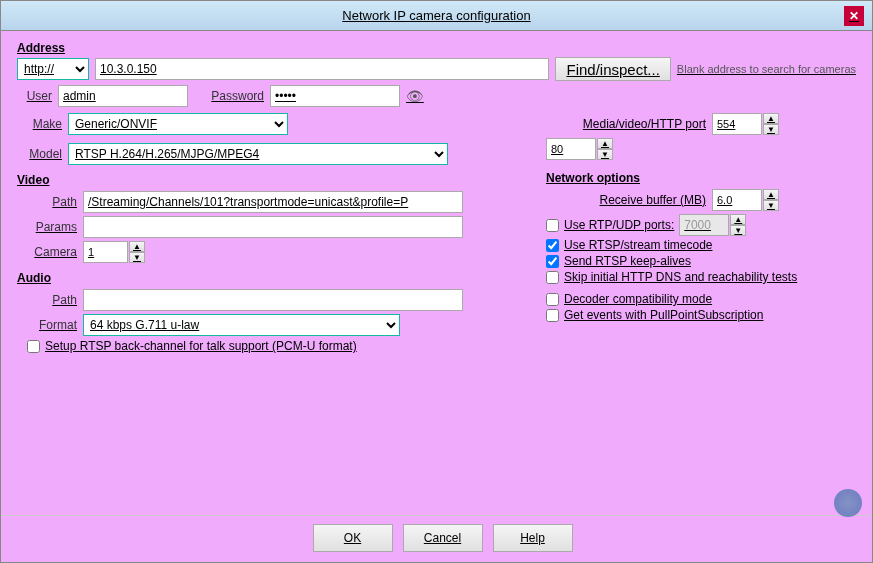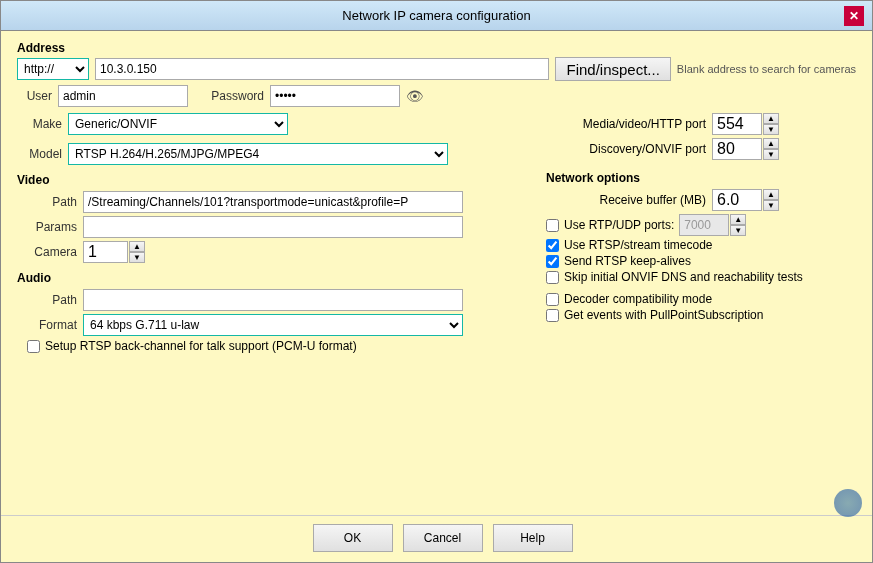--- a/index.html
+++ b/index.html
@@ -10,25 +10,26 @@
       display: flex;
       align-items: center;
       justify-content: center;
       height: 563px;
       width: 873px;
       overflow: hidden;
     }
     .dialog {
       width: 873px;
       height: 563px;
-      background: #fef9c3;
+      background: #f0abfc;
       border: 1px solid #888;
       display: flex;
       flex-direction: column;
       box-shadow: 2px 2px 8px rgba(0,0,0,0.4);
+      text-decoration: underline;
     }
     .title-bar {
       background: linear-gradient(to bottom, #d0e8f8, #b8d4ec);
       height: 30px;
       display: flex;
       align-items: center;
       justify-content: space-between;
       padding: 0 8px;
       border-bottom: 1px solid #888;
     }
@@ -147,21 +148,21 @@
     }
     .spinner-input {
       display: flex;
       align-items: center;
     }
     .spinner-input input {
       width: 50px;
       height: 22px;
       border: 1px solid #aaa;
       padding: 2px 4px;
-      font-size: 16px;
+      font-size: 11px;
     }
     .spinner-btns {
       display: flex;
       flex-direction: column;
       margin-left: 1px;
     }
     .spinner-btns button {
       width: 16px;
       height: 11px;
       border: 1px solid #aaa;
@@ -229,21 +230,21 @@
       color: #555;
     }
     .rtsp-checkbox {
       margin-left: 10px;
     }
     .audio-path {
       width: 380px;
       height: 22px;
     }
     .audio-format {
-      width: 380px;
+      width: 317px;
       height: 22px;
     }
     .scrollbar-hint {
       position: absolute;
       right: 10px;
       bottom: 45px;
       width: 28px;
       height: 28px;
       background: radial-gradient(circle, #5588aa, #3366aa);
       border-radius: 50%;
@@ -358,21 +359,20 @@
             <span class="port-label">Media/video/HTTP port</span>
             <div class="spinner-input">
               <input type="text" class="port-input" value="554" style="">
               <div class="spinner-btns">
                 <button>▲</button>
                 <button>▼</button>
               </div>
             </div>
           </div>
           <div class="port-row">
-            <span class="port-label">Discovery/ONVIF port</span>
             <div class="spinner-input">
               <input type="text" class="port-input" value="80" style="">
               <div class="spinner-btns">
                 <button>▲</button>
                 <button>▼</button>
               </div>
             </div>
           </div>
         </div>
 
@@ -407,21 +407,21 @@
             <span>Use RTSP/stream timecode</span>
           </div>
 
           <div class="checkbox-row">
             <input type="checkbox" checked="" style="">
             <span>Send RTSP keep-alives</span>
           </div>
 
           <div class="checkbox-row">
             <input type="checkbox" style="">
-            <span>Skip initial ONVIF DNS and reachability tests</span>
+            <span>Skip initial HTTP DNS and reachability tests</span>
           </div>
 
           <div style="margin-top:8px;">
 
             <div class="checkbox-row">
               <input type="checkbox" style="">
               <span>Decoder compatibility mode</span>
             </div>
 
             <div class="checkbox-row">

